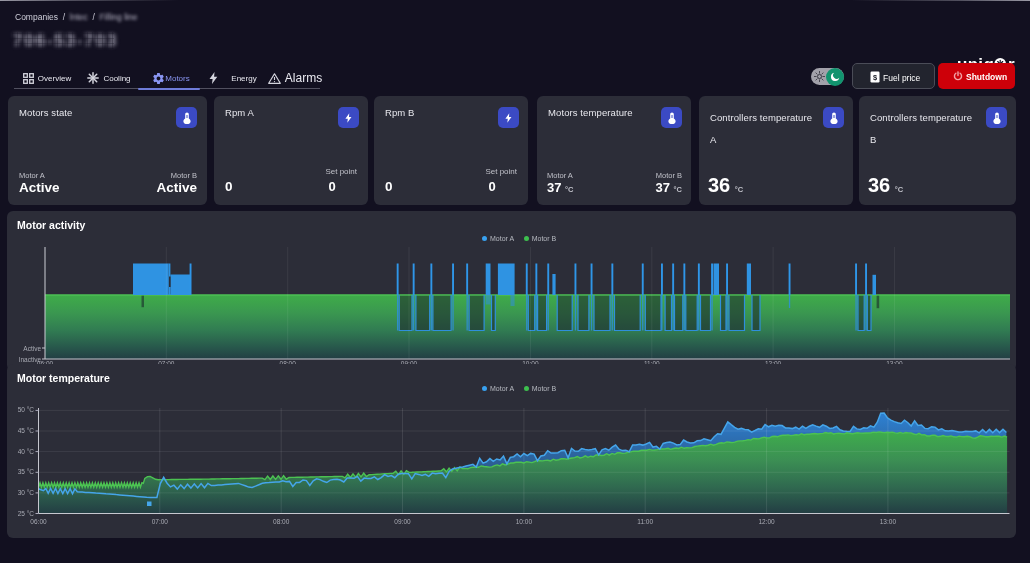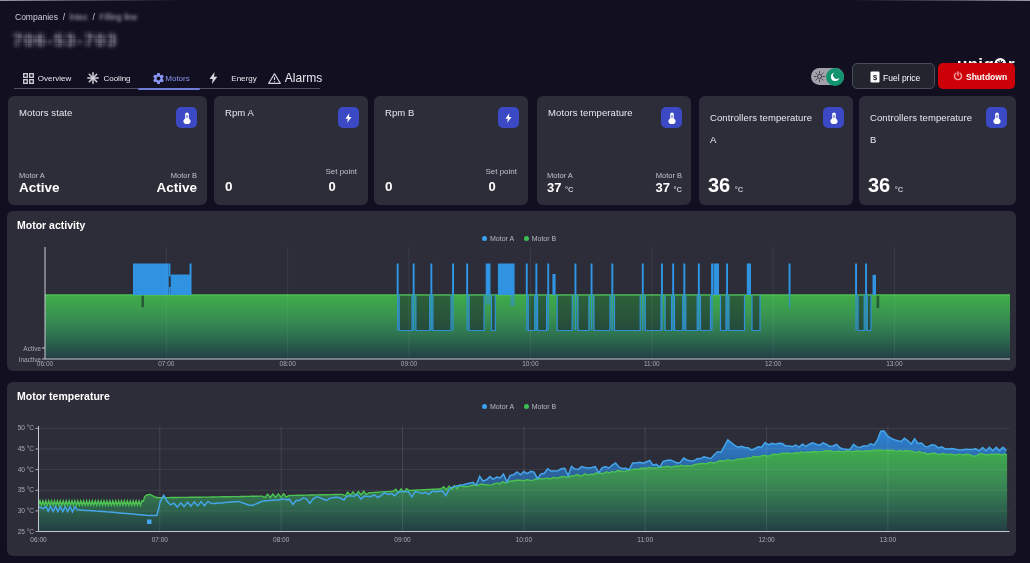--- a/index.html
+++ b/index.html
@@ -341,21 +341,21 @@
 <text x="159.3" y="155" text-anchor="middle" class="axt">07:00</text>
 <text x="280.7" y="155" text-anchor="middle" class="axt">08:00</text>
 <text x="402.0" y="155" text-anchor="middle" class="axt">09:00</text>
 <text x="523.4" y="155" text-anchor="middle" class="axt">10:00</text>
 <text x="644.8" y="155" text-anchor="middle" class="axt">11:00</text>
 <text x="766.1" y="155" text-anchor="middle" class="axt">12:00</text>
 <text x="887.4" y="155" text-anchor="middle" class="axt">13:00</text>
   </svg>
 </div>
 
-<div class="card" style="left:7px;top:382px;width:1009px;height:174px;">
+<div class="card" style="left:7px;top:364px;width:1009px;height:174px;">
   <div class="abs" style="left:10px;top:8px;font-size:10.5px;font-weight:bold;color:#fff;">Motor temperature</div>
   <div class="abs" style="left:475px;top:21px;font-size:7px;color:#b6b9c0;">
     <span style="display:inline-block;width:5px;height:5px;border-radius:50%;background:#38a1f0;margin-right:3px;"></span>Motor A
     <span style="display:inline-block;width:5px;height:5px;border-radius:50%;background:#3dbf4e;margin-left:8px;margin-right:3px;"></span>Motor B
   </div>
   <svg class="abs" style="left:0;top:0;" width="1009" height="174" viewBox="0 0 1009 174">
     <defs>
       <linearGradient id="gr2" x1="0" y1="0" x2="0" y2="1">
         <stop offset="0" stop-color="#3fae4a" stop-opacity="0.98"></stop>
         <stop offset="0.35" stop-color="#3c9150" stop-opacity="0.95"></stop>

